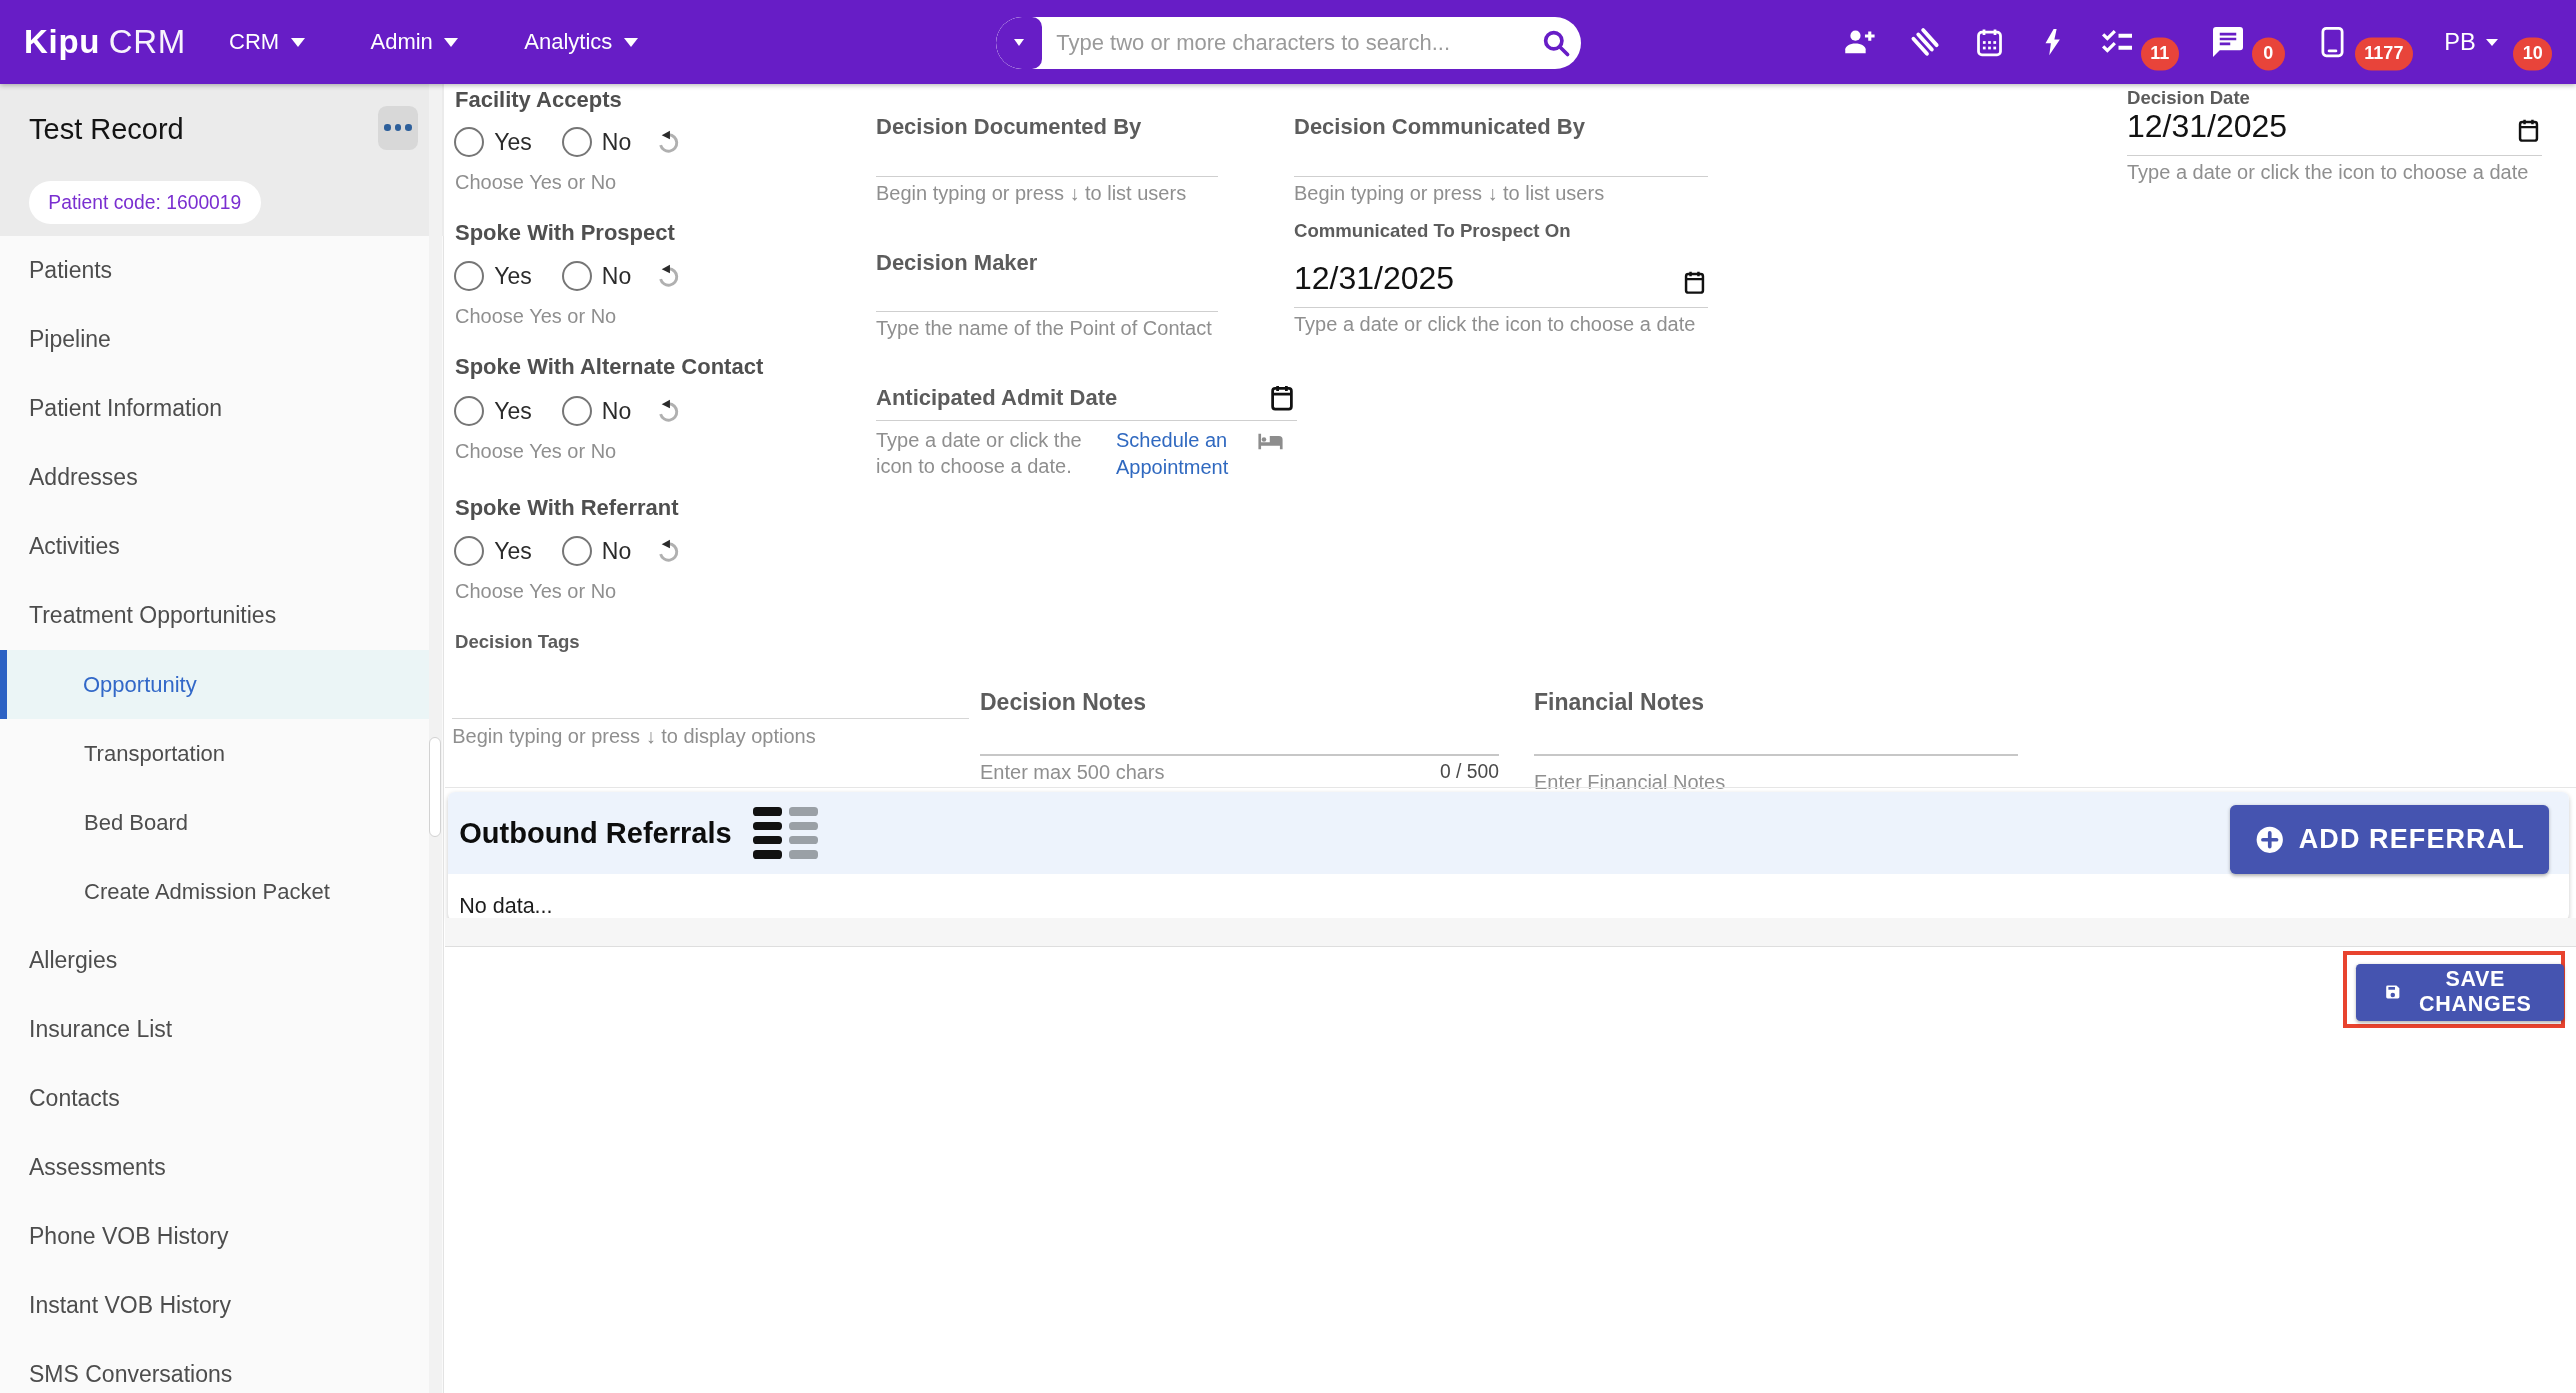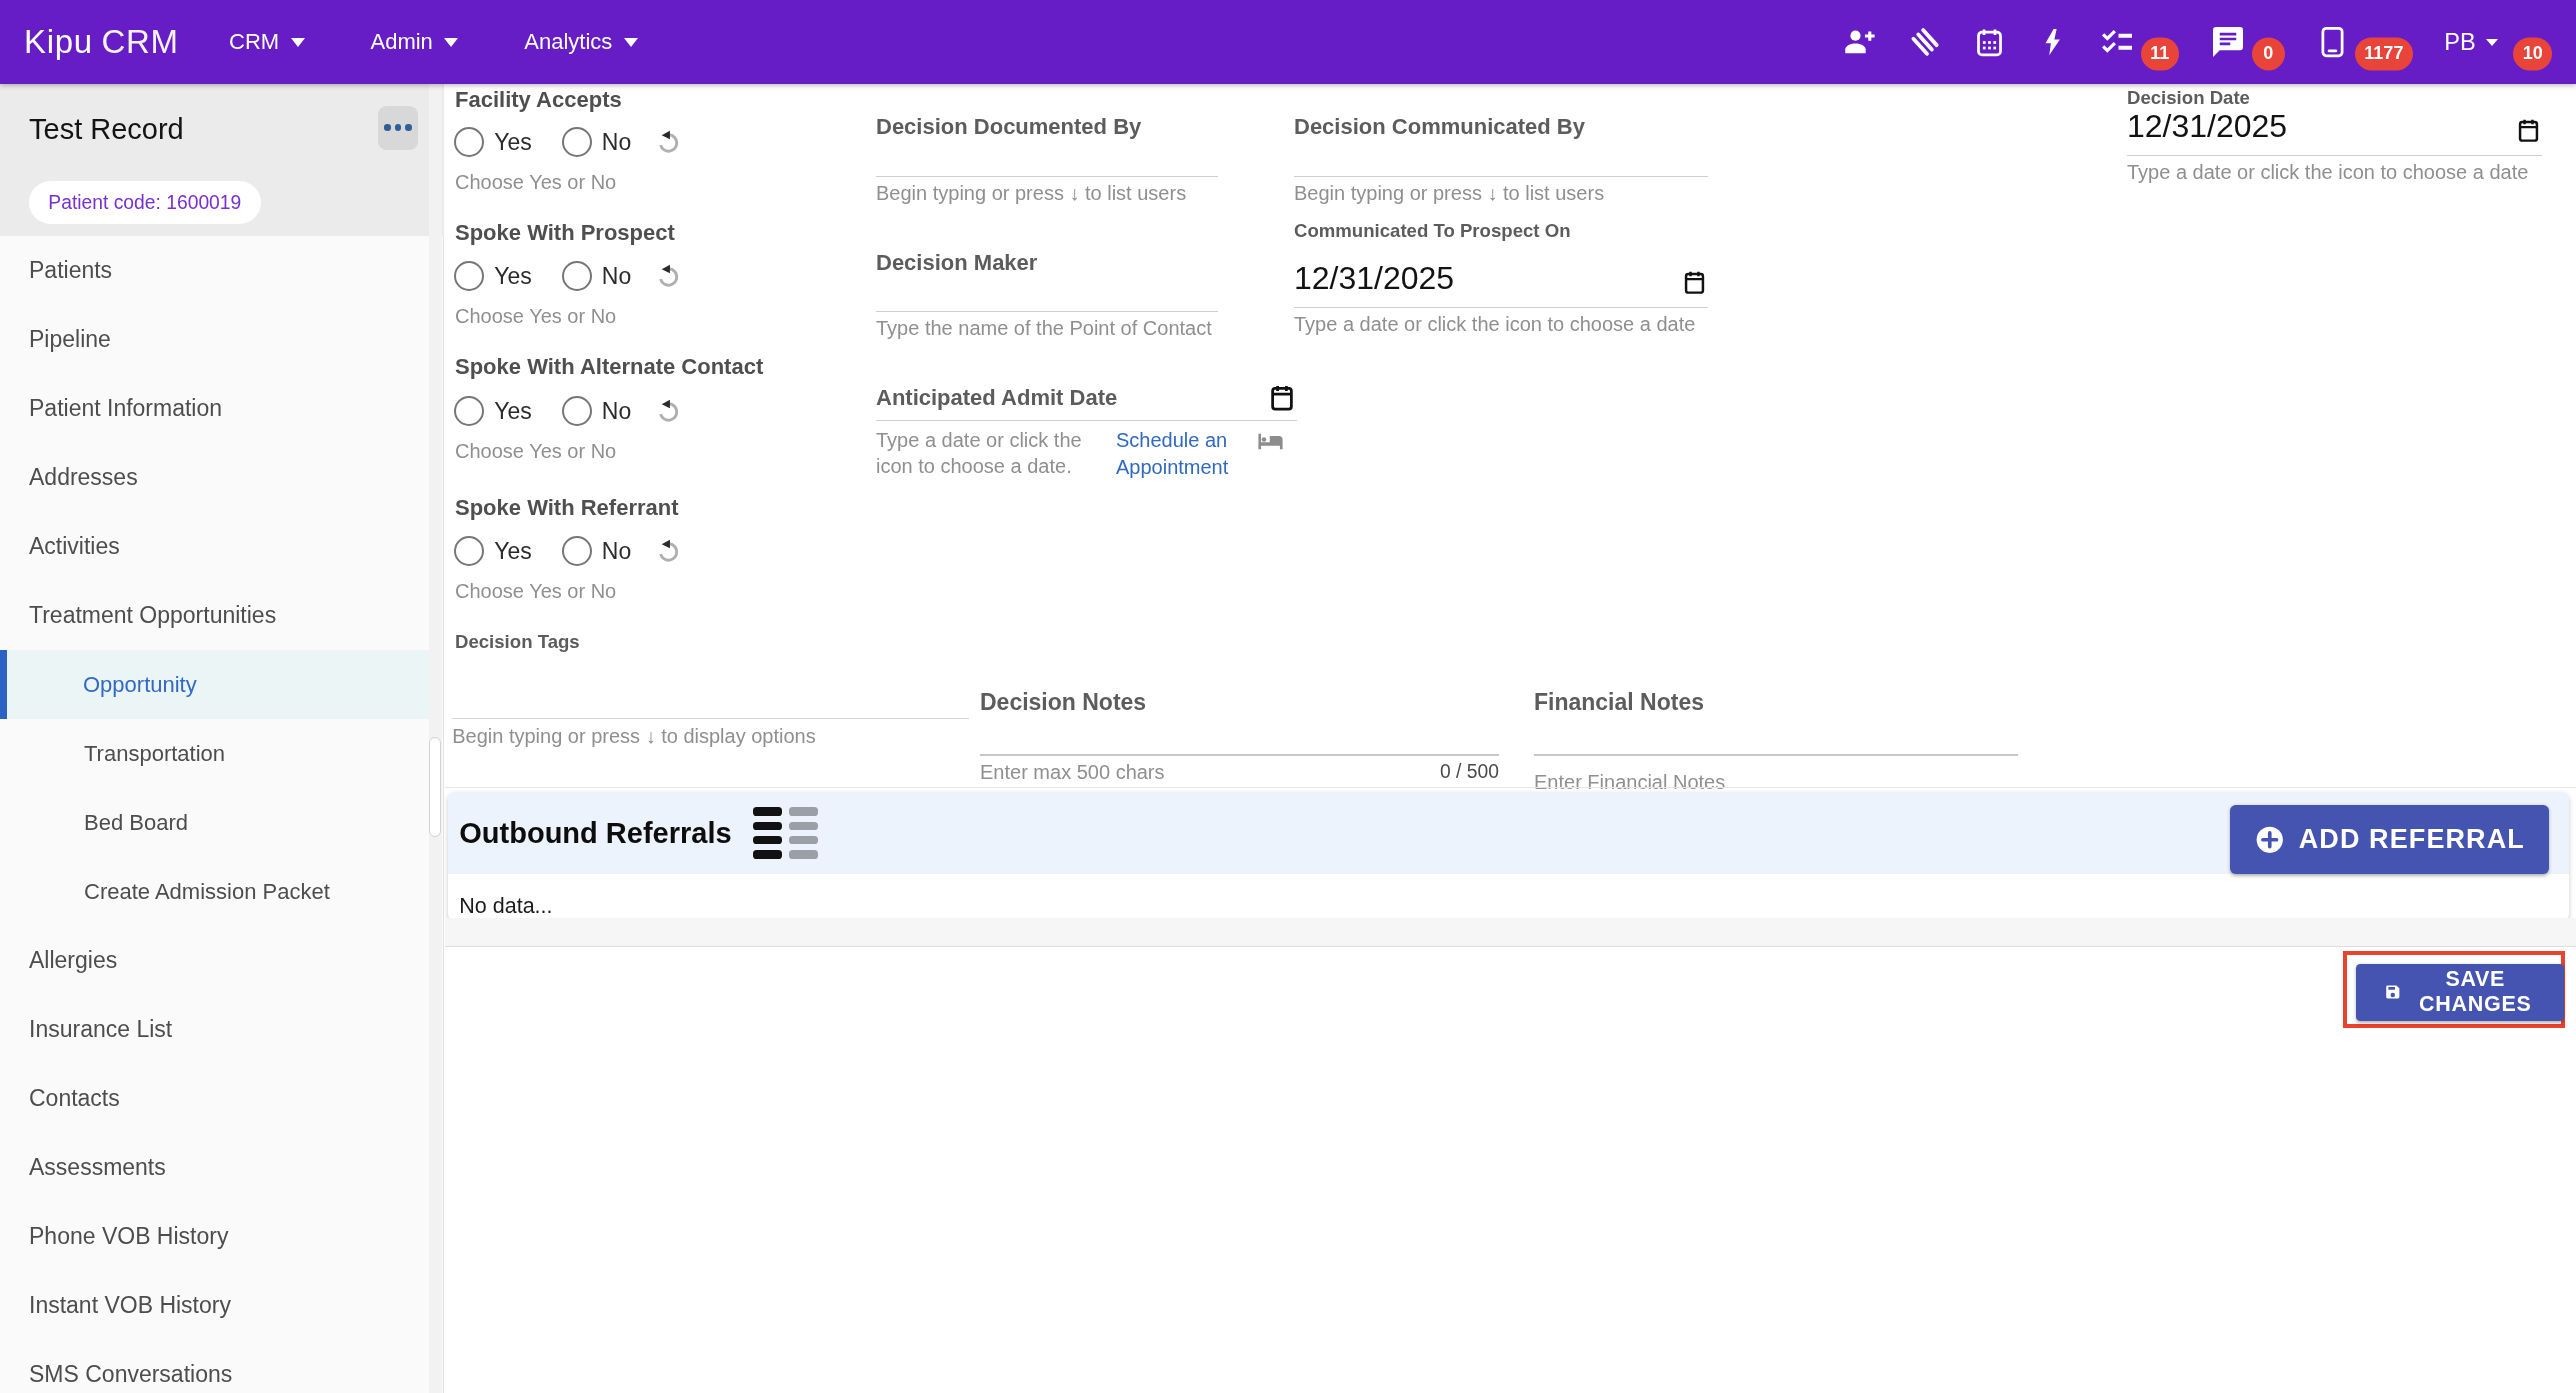--- a/index.html
+++ b/index.html
@@ -6,21 +6,21 @@
   html,body { width:2576px; height:1394px; overflow:hidden; background:#fff;
     font-family:"Liberation Sans","DejaVu Sans",sans-serif; }
   #app { position:relative; width:2576px; height:1394px; }
 
   
   .header { position:absolute; left:0; top:0; width:2576px; height:84px;
     background:#671dc6; box-shadow:0 2.1px 5px rgba(0,0,0,.28); z-index:20;
     display:flex; align-items:center; }
   .brand { position:absolute; left:24px; top:0; height:84px; display:flex; align-items:center;
     color:#fff; font-size:33px; letter-spacing:0.7px; }
-  .brand b { font-weight:400; }
+  .brand b { font-weight:700; }
   .brand span { font-weight:300; margin-left:8.6px; opacity:.95; }
   .hnav { position:absolute; left:229px; top:0; height:84px; display:flex; gap:66px; align-items:center; }
   .hnav-item { display:flex; align-items:center; gap:11.4px; color:#fff; font-size:22px; cursor:pointer; }
   .caret-down { width:0; height:0; border-left:7.9px solid transparent; border-right:7.9px solid transparent;
     border-top:9.3px solid #fff; }
   .search { position:absolute; left:996px; top:16.5px; width:585px; height:52px; background:#fff;
     border-radius:26px; display:flex; align-items:center; overflow:hidden; }
   .search-scope { width:46px; height:52px; background:#671dc6; border-radius:26px 10px 10px 26px;
     display:flex; align-items:center; justify-content:center; cursor:pointer; flex:0 0 auto; }
   .search-scope .caret-down { border-left-width:5.7px; border-right-width:5.7px; border-top-width:7.2px; }
@@ -122,20 +122,32 @@
       <div class="hnav-item">
         <span>Admin</span>
         <i class="caret-down"></i>
       </div>
       <div class="hnav-item">
         <span>Analytics</span>
         <i class="caret-down"></i>
       </div>
     </div>
 
+    <div class="search">
+      <div class="search-scope">
+        <i class="caret-down"></i>
+      </div>
+      <input type="text" placeholder="Type two or more characters to search..." style="">
+      <div class="search-btn">
+        <svg width="31.5" height="31.5" viewBox="0 0 24 24" fill="none" stroke="#671dc6" stroke-width="2.8">
+          <circle cx="10.5" cy="10.5" r="6.2"></circle>
+            <path d="M15.2 15.2 L21 21" stroke-linecap="round"></path>
+        </svg>
+      </div>
+    </div>
 
     <div class="hicons">
       <div class="hicon-wrap">
         <svg width="34" height="34" viewBox="0 0 24 24" fill="#fff">
           <circle cx="9.5" cy="7.5" r="3.6"></circle>
           <path d="M9.5 13c-4 0-7.2 1.9-7.2 4.2V20h14.4v-2.8C16.7 14.9 13.5 13 9.5 13z"></path>
           <path d="M18.5 4.5h2.2v2.2H23v2.2h-2.3v2.2h-2.2V8.9h-2.3V6.7h2.3z"></path>
         </svg>
       </div>
       <div class="hicon-wrap">

